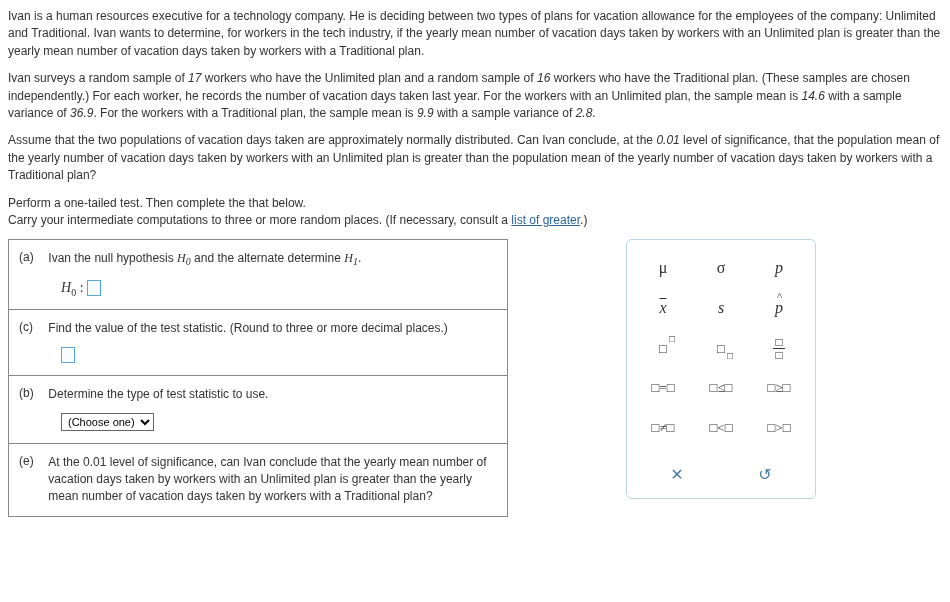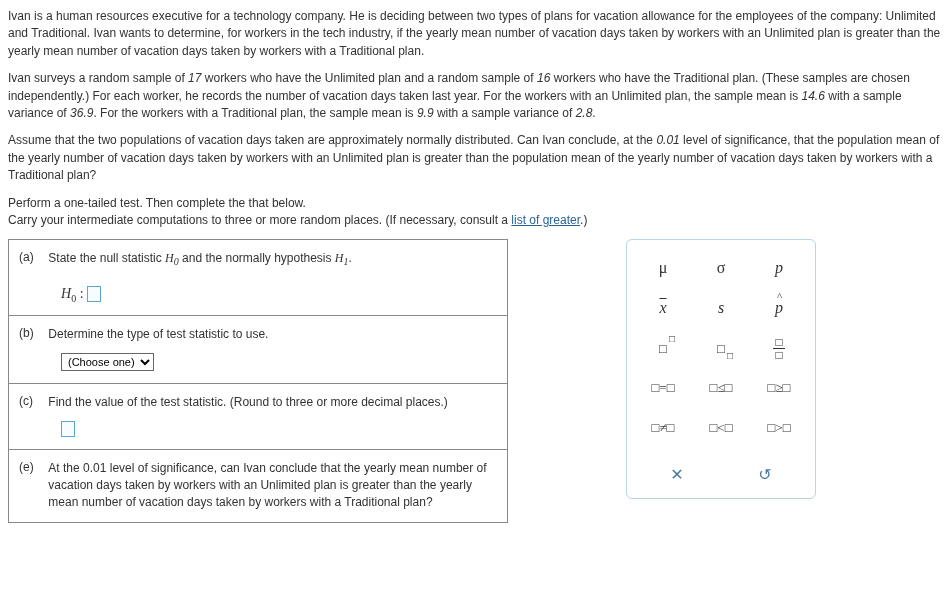--- a/index.html
+++ b/index.html
@@ -25,21 +25,21 @@
     .qlabel { display: inline-block; width: 26px; vertical-align: top; }
     .qtext { display: inline-block; width: 440px; vertical-align: top; line-height: 1.4; }
     .indent { margin-left: 42px; margin-top: 10px; }
     .box-input {
       display: inline-block;
       width: 14px; height: 16px;
       border: 1px solid #5aa7d6;
       background: #f7fcff;
       vertical-align: middle;
     }
-    .hyp-row { margin-left: 42px; margin-top: 16px; font-family: "Times New Roman", serif; font-style: italic; font-size: 14px; }
+    .hyp-row { margin-left: 42px; margin-top: 10px; font-family: "Times New Roman", serif; font-style: italic; font-size: 14px; }
     .hyp-row sub { font-size: 10px; font-style: normal; }
     select {
       font-size: 11px;
       border: 1px solid #666;
       background: #fff;
       padding: 1px 2px;
     }
 
     .palette {
       border: 1px solid #b8d6e6;
@@ -105,43 +105,43 @@
   <span>Perform a one-tailed test. Then complete the that below.</span><br>
   <span>Carry your intermediate computations to three or more random places. (If necessary, consult a </span><a href="#">list of greater</a><span>.)</span>
 </p>
 
 <div class="main-row">
   <div class="question-panel">
 
     <div class="qpart">
       <span class="qlabel">(a)</span>
       <span class="qtext">
-        <span>State the null statistic </span><span class="mathvar"><span>H</span><sub>0</sub></span><span> and the normally hypothesis </span><span class="mathvar"><span>H</span><sub>1</sub></span><span>.</span>
+        <span>Ivan the null hypothesis </span><span class="mathvar"><span>H</span><sub>0</sub></span><span> and the alternate determine </span><span class="mathvar"><span>H</span><sub>1</sub></span><span>.</span>
       </span>
       <div class="hyp-row">
         <span>H</span><sub>0</sub><span style="font-style:normal"> :</span>
+        <span class="box-input"></span>
+      </div>
+    </div>
+
+    <div class="qpart">
+      <span class="qlabel">(c)</span>
+      <span class="qtext">Find the value of the test statistic. (Round to three or more decimal places.)</span>
+      <div class="indent">
         <span class="box-input"></span>
       </div>
     </div>
 
     <div class="qpart">
       <span class="qlabel">(b)</span>
       <span class="qtext">Determine the type of test statistic to use.</span>
       <div class="indent">
         <select>
           <option>(Choose one)</option>
         </select>
-      </div>
-    </div>
-
-    <div class="qpart">
-      <span class="qlabel">(c)</span>
-      <span class="qtext">Find the value of the test statistic. (Round to three or more decimal places.)</span>
-      <div class="indent">
-        <span class="box-input"></span>
       </div>
     </div>
 
 
     <div class="qpart">
       <span class="qlabel">(e)</span>
       <span class="qtext">At the 0.01 level of significance, can Ivan conclude that the yearly mean number of vacation days taken by workers with an Unlimited plan is greater than the yearly mean number of vacation days taken by workers with a Traditional plan?</span>
       
     </div>
 

